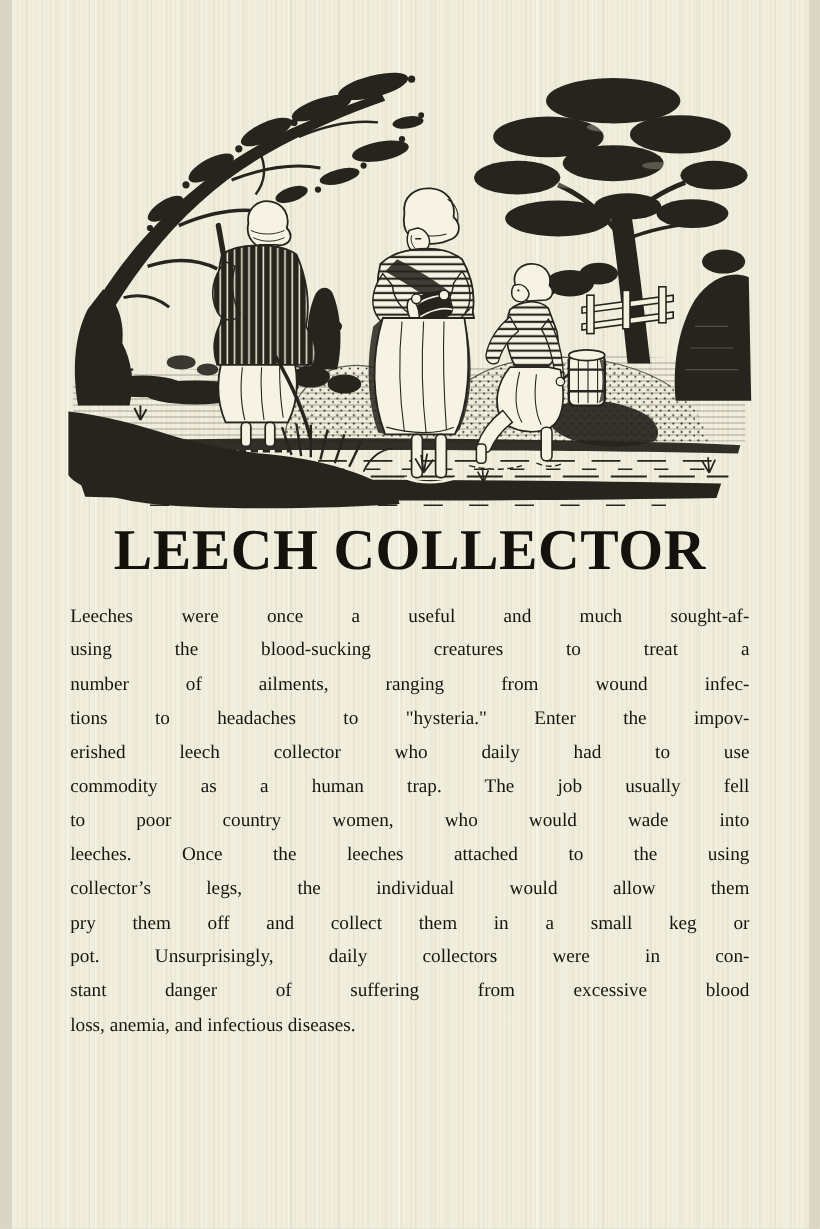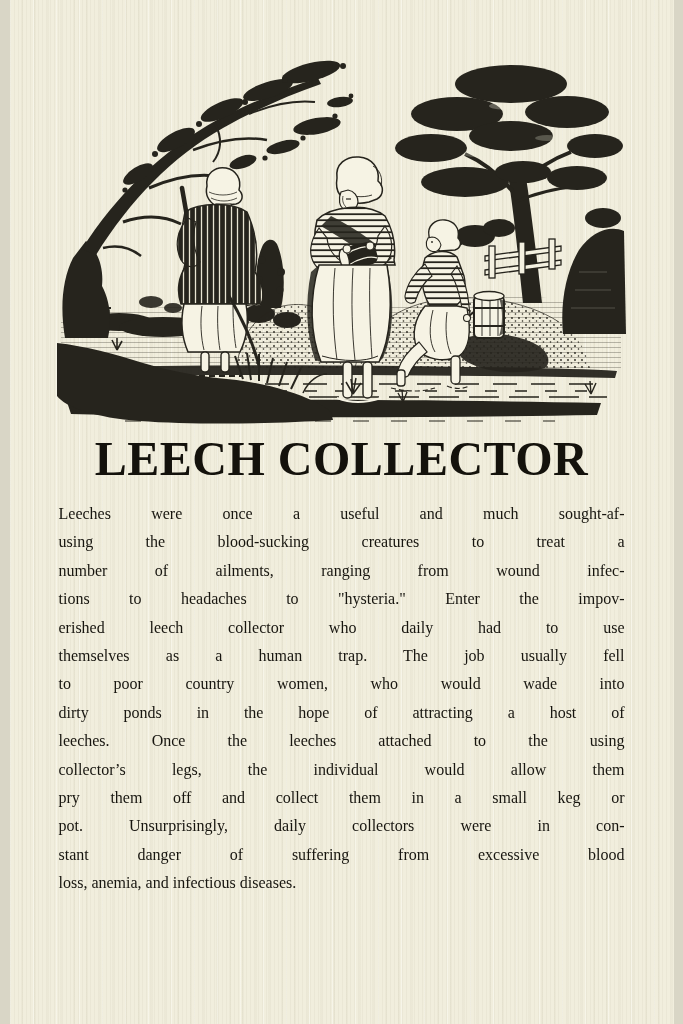--- a/index.html
+++ b/index.html
@@ -280,23 +280,22 @@
   </svg>
 
   <h1 class="page-title">LEECH COLLECTOR</h1>
 
   <div class="body-text">
     <div class="line">Leeches were once a useful and much sought-af-</div>
     <div class="line">using the blood-sucking creatures to treat a</div>
     <div class="line">number of ailments, ranging from wound infec-</div>
     <div class="line">tions to headaches to "hysteria." Enter the impov-</div>
     <div class="line">erished leech collector who daily had to use</div>
-    <div class="line">themselves as a human trap. The job usually fell</div>
+    <div class="line">commodity as a human trap. The job usually fell</div>
     <div class="line">to poor country women, who would wade into</div>
-    <div class="line">dirty ponds in the hope of attracting a host of</div>
     <div class="line">leeches. Once the leeches attached to the using</div>
     <div class="line">collector’s legs, the individual would allow them</div>
     <div class="line">pry them off and collect them in a small keg or</div>
     <div class="line">pot. Unsurprisingly, daily collectors were in con-</div>
     <div class="line">stant danger of suffering from excessive blood</div>
     <div class="line last">loss, anemia, and infectious diseases.</div>
   </div>
 
 </div>
 

